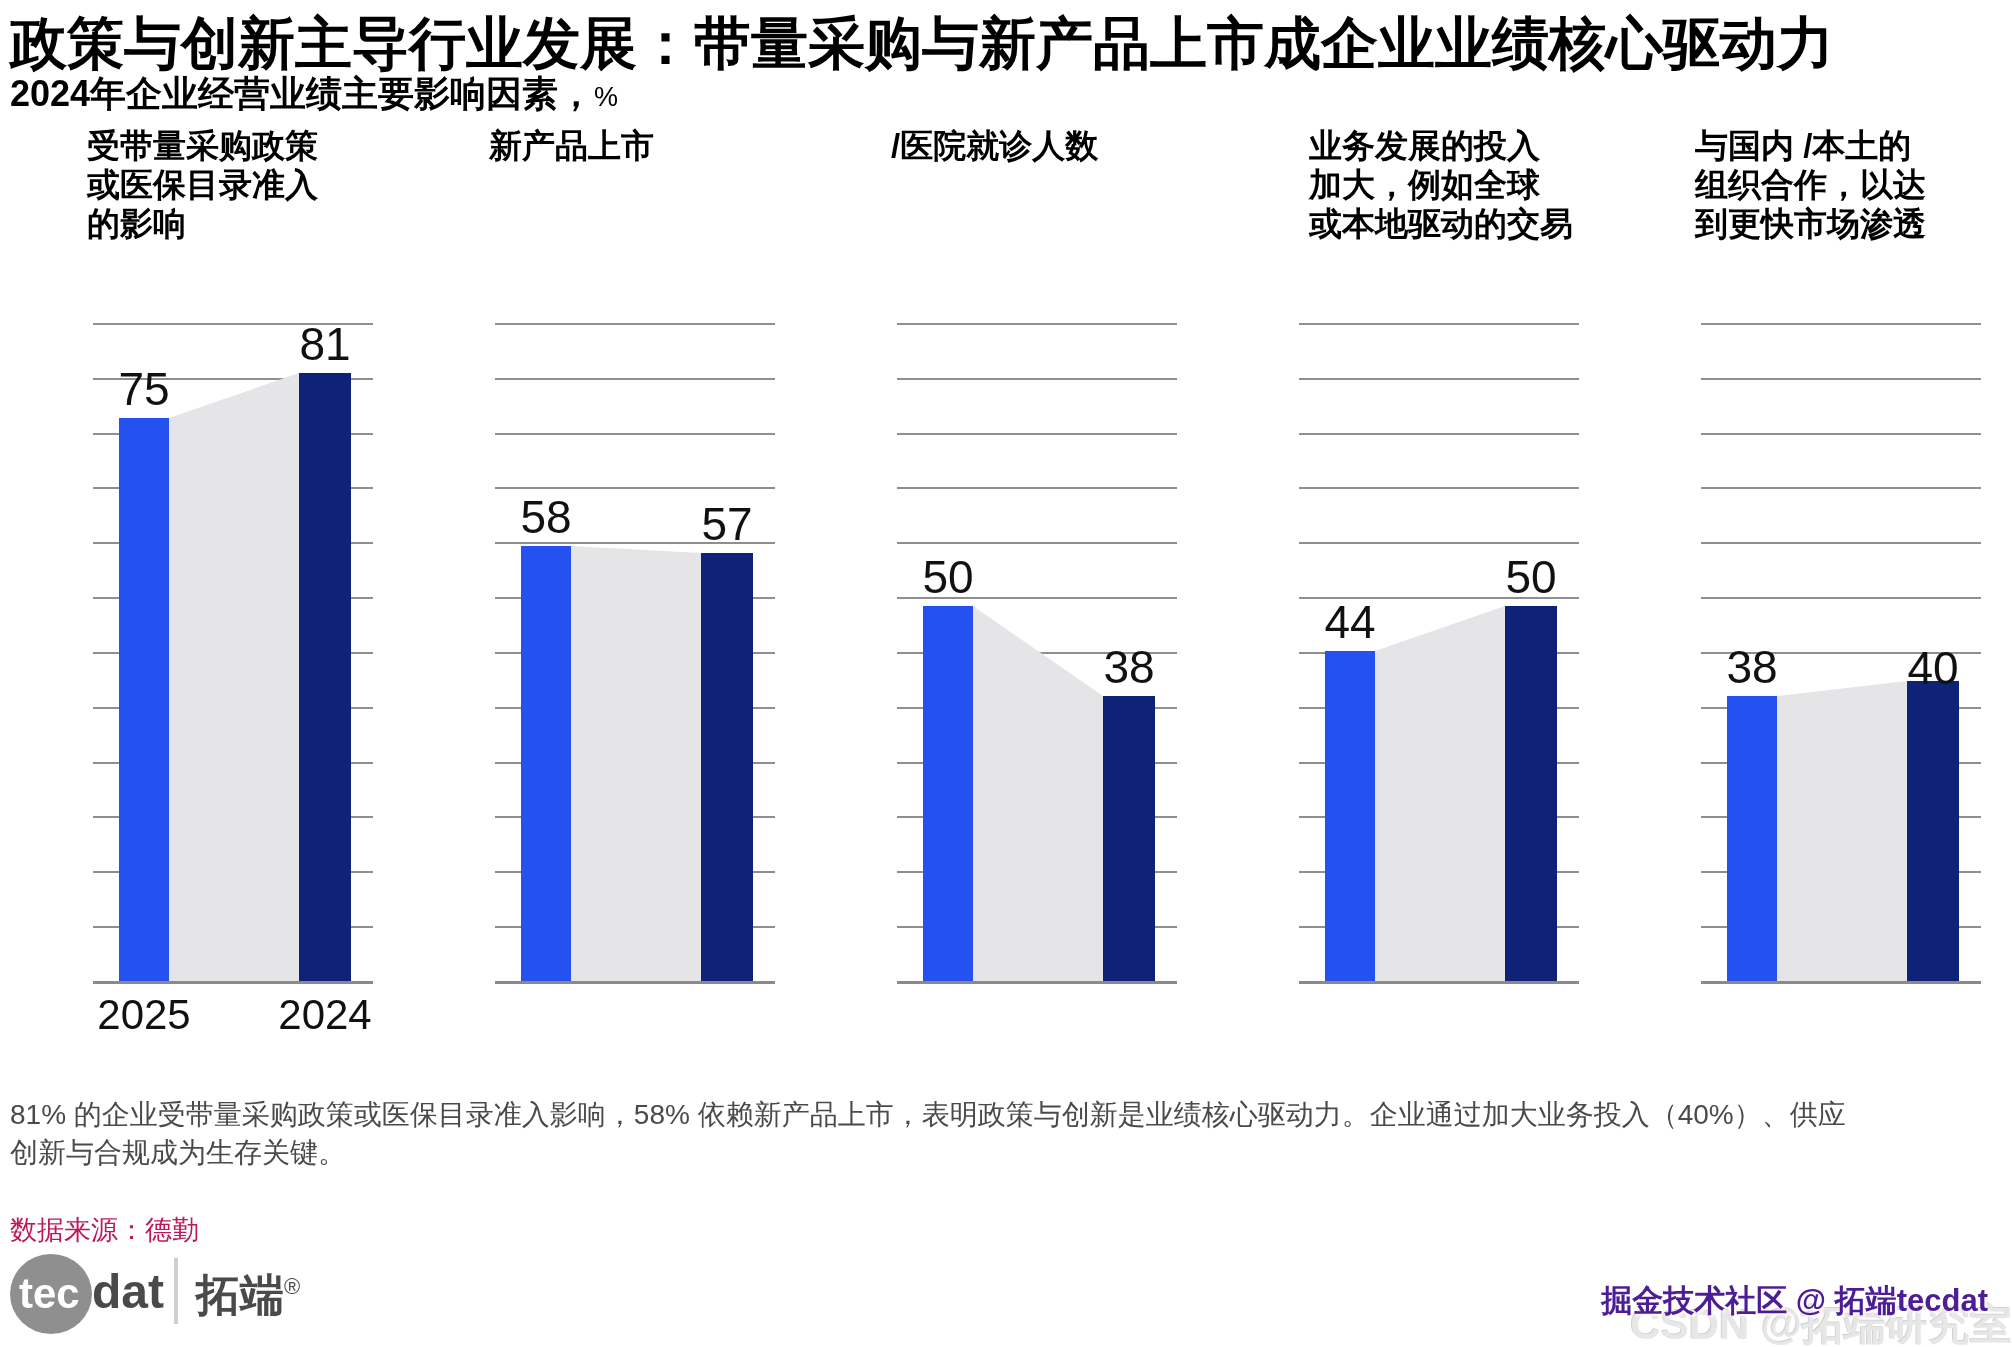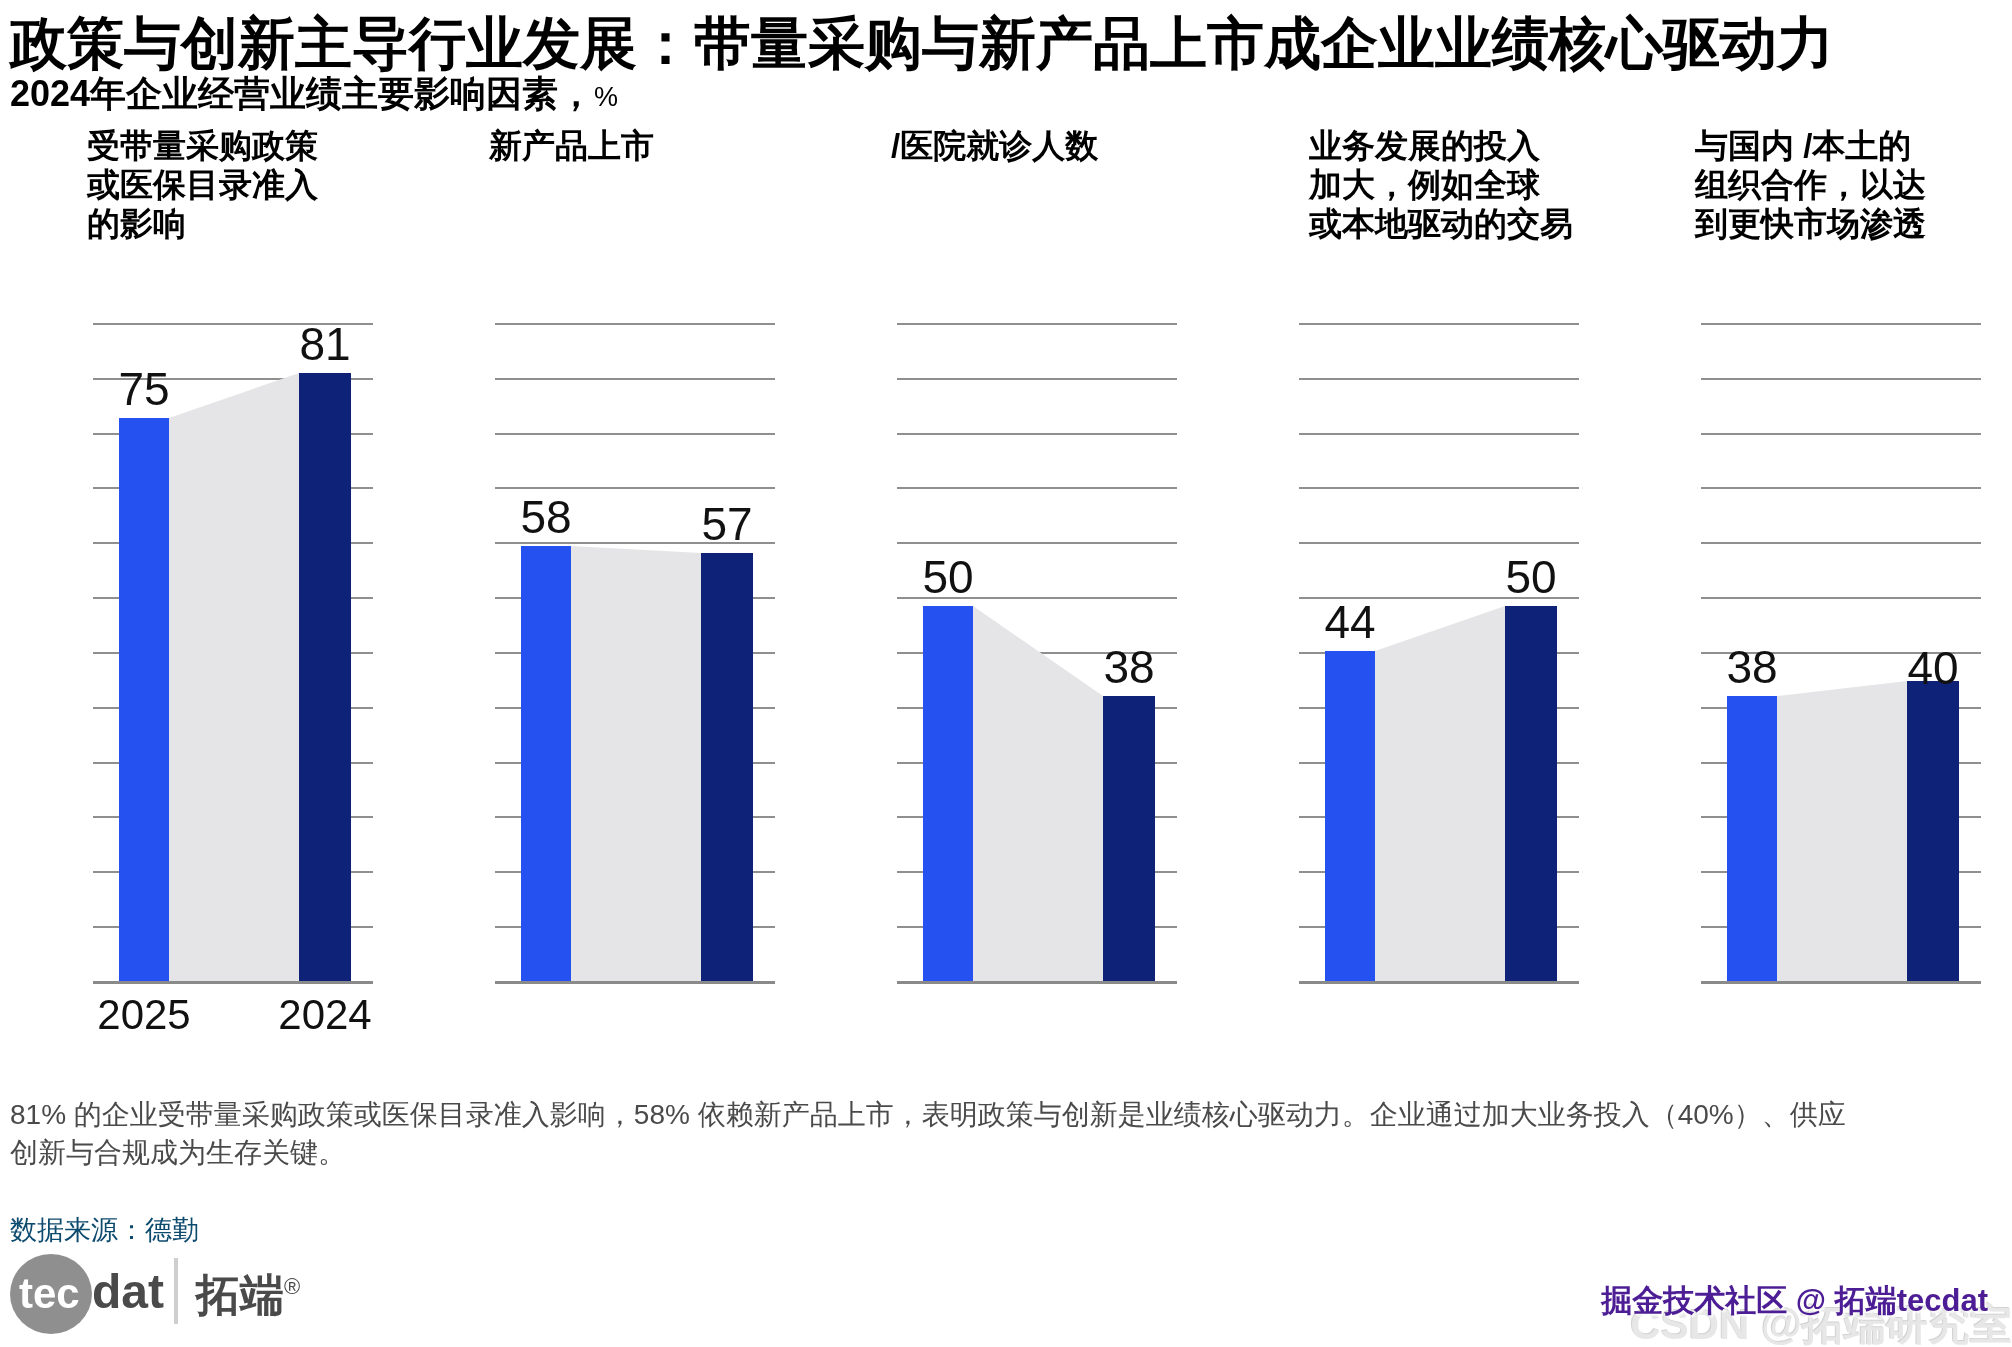--- a/index.html
+++ b/index.html
@@ -19,21 +19,21 @@
     background-image:repeating-linear-gradient(to bottom,#8f8f8f 0px,#8f8f8f 2px,transparent 2px,transparent 54.83px);
   }
   .bar{position:absolute;bottom:0;}
   .bar.s0{left:26px;width:50px;}
   .bar.s1{left:206px;width:52px;}
   .connector{position:absolute;left:76px;width:130px;top:0;bottom:0;}
   .value-label{position:absolute;font-size:46px;font-weight:400;color:#111;transform:translateX(-50%);white-space:nowrap;}
   .year-label{position:absolute;top:668px;font-size:42px;color:#111;transform:translateX(-50%);white-space:nowrap;}
   #footnote{left:10px;top:1096px;font-size:28px;line-height:38px;color:#4a4a4a;}
   #footnote div{white-space:nowrap;}
-  #source-line{left:10px;top:1212px;font-size:27px;color:#0c4a6e;white-space:nowrap;}
+  #source-line{left:10px;top:1212px;font-size:27px;color:#be185d;white-space:nowrap;}
   #logo{left:10px;top:1248px;width:300px;height:90px;}
   #logo .circle{position:absolute;left:0;top:6px;width:82px;height:80px;background:#8f8f8f;border-radius:50%;}
   #logo .tec{position:absolute;left:9px;top:22px;font-size:42px;font-weight:700;color:#ffffff;}
   #logo .dat{position:absolute;left:82px;top:16px;font-size:48px;font-weight:700;color:#4a4a4a;}
   #logo .divider{position:absolute;left:164px;top:10px;width:4px;height:66px;background:#cfcfcf;}
   #logo .brand{position:absolute;left:186px;top:18px;font-size:44px;font-weight:700;color:#4a4a4a;}
   #logo .reg{font-size:22px;vertical-align:super;font-weight:400;}
   #wm-primary{right:24px;top:1280px;font-size:31px;font-weight:700;color:#4c1d95;
     text-shadow:2px 2px 2px rgba(255,255,255,.95);z-index:3;white-space:nowrap;}
   #wm-secondary{right:0px;top:1297px;font-size:42px;font-weight:700;color:#e7e7e7;

